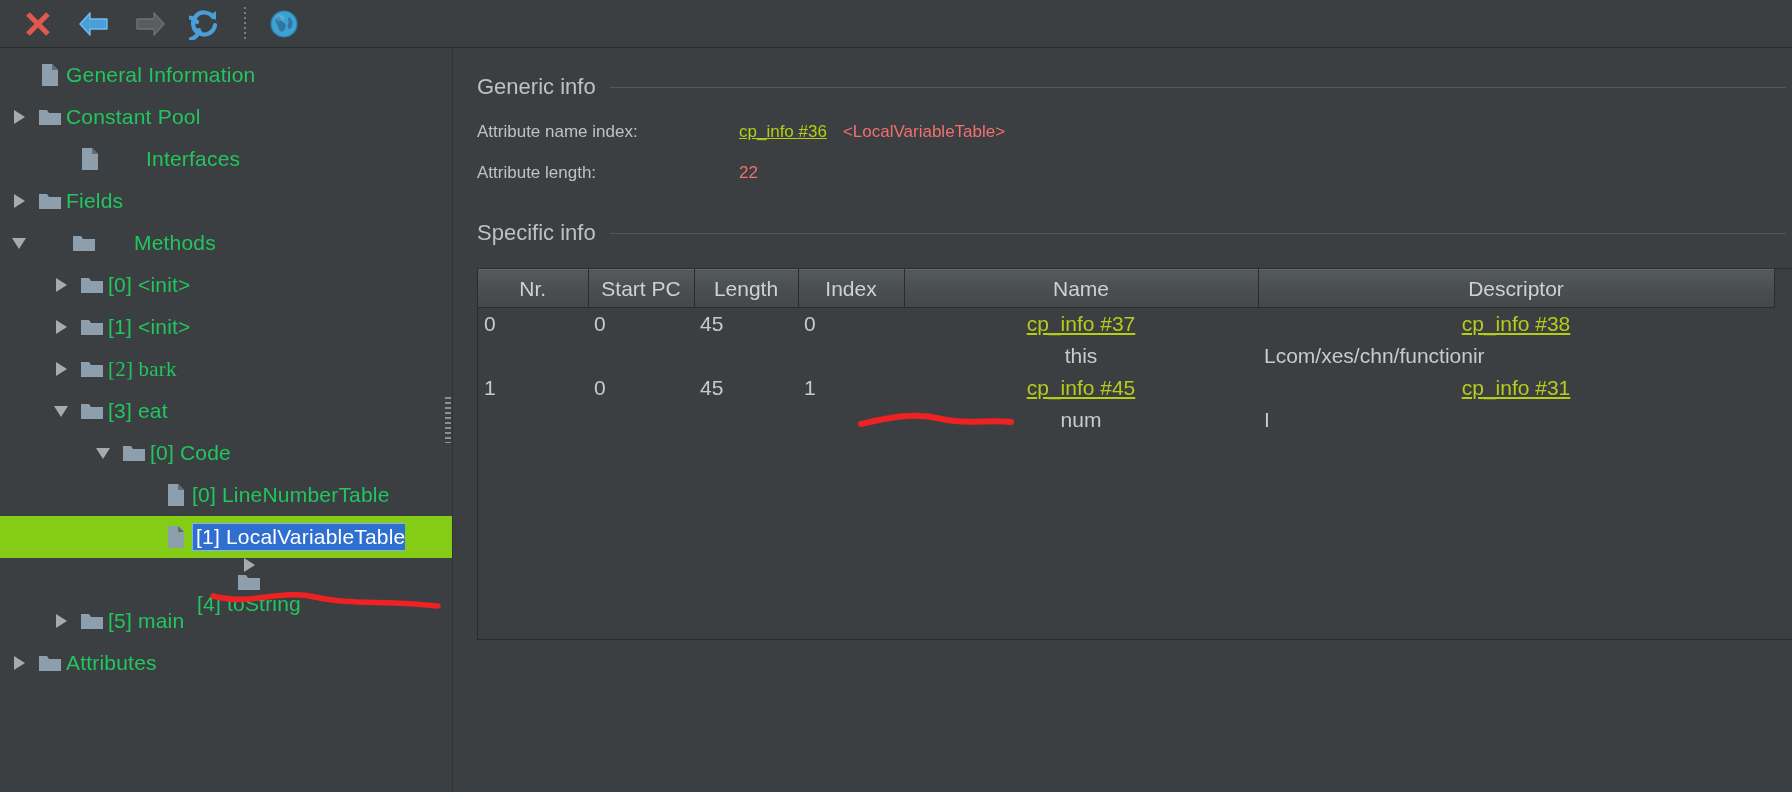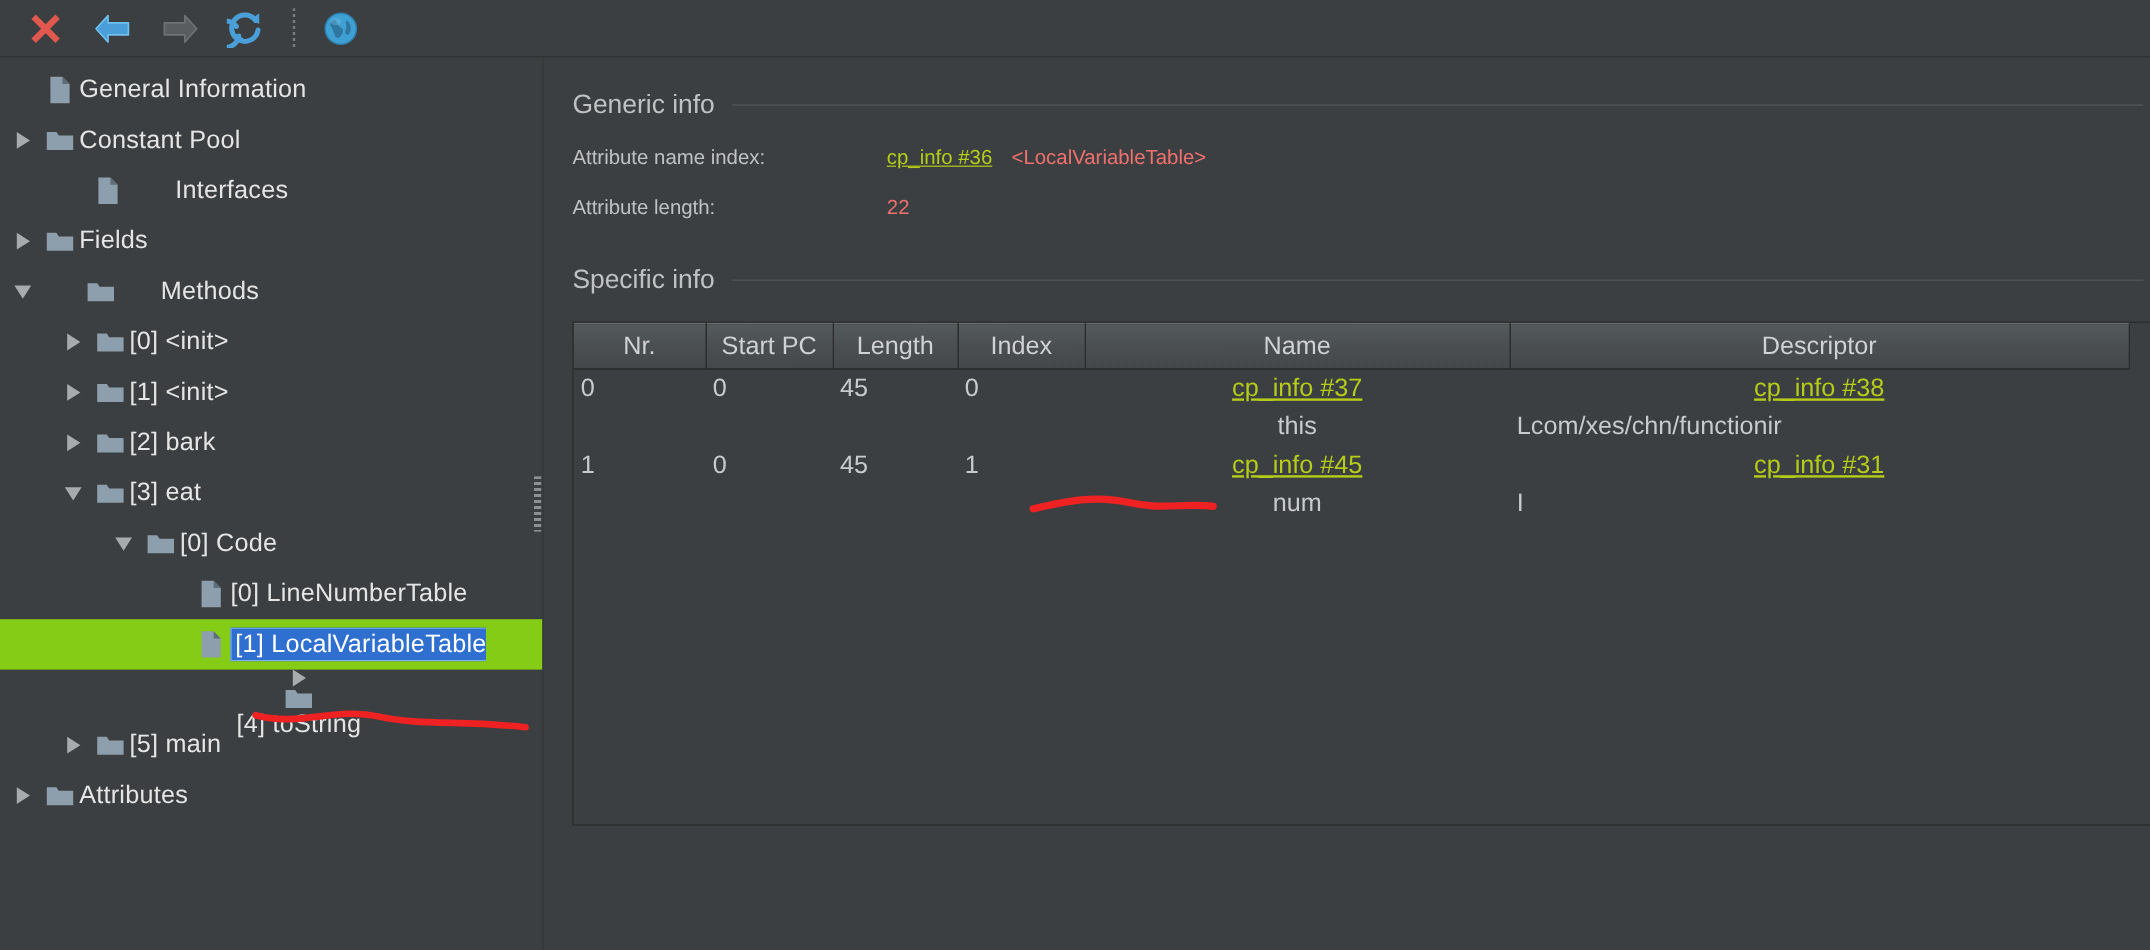--- a/index.html
+++ b/index.html
@@ -68,21 +68,21 @@
     height: 42px;
     display: flex;
     align-items: center;
     white-space: nowrap;
     cursor: pointer;
     position: relative;
   }
   .tree-row.selected { background: #84cc16; }
   .tree-row .label {
     font-size: 21px;
-    color: #e5e5e5;
+    color: #22c55e;
     letter-spacing: 0.2px;
   }
   .tree-row.selected .label {
     color: #ffffff;
     background: #2f6fd0;
     box-shadow: 0 -1px 0 #7fb0f0 inset, 0 1px 0 #7fb0f0 inset, 1px 0 0 #7fb0f0 inset;
     padding: 2px 0 2px 4px;
   }
   .twisty {
     width: 30px;
@@ -177,21 +177,21 @@
 
   .spacer-20 { height: 16px; }
 
   
   .table-wrap {
     margin-top: 6px;
     margin-right: 0px;
     border: 1px solid #2b2b2b;
     border-right: none;
     background: #3c3f41;
-    height: 420px;
+    height: 372px;
     overflow: hidden;
   }
   table.lvt {
     border-collapse: collapse;
     width: 1296px;
     table-layout: fixed;
   }
   table.lvt thead th {
     background: linear-gradient(to bottom, #555a5d 0%, #4a4e51 50%, #44484b 100%);
     color: #cfd1d3;
@@ -346,21 +346,21 @@
             <span class="twisty">
               <span class="tri-right"></span>
             </span>
             <span class="nicon">
               <svg width="24" height="20" viewBox="0 0 24 20">
                 <path d="M1 3 H9 L11 6 H23 V18 H1 Z" fill="#8d9fac"></path>
               </svg>
             </span>
             <span class="label">[1] &lt;init&gt;</span>
           </div>
-          <div class="tree-row" style="padding-left: 46px;">
+          <div class="tree-row" style="padding-left: 46px; font-family: Liberation Serif, serif;">
             <span class="twisty">
               <span class="tri-right"></span>
             </span>
             <span class="nicon">
               <svg width="24" height="20" viewBox="0 0 24 20">
                 <path d="M1 3 H9 L11 6 H23 V18 H1 Z" fill="#8d9fac"></path>
               </svg>
             </span>
             <span class="label">[2] bark</span>
           </div>

